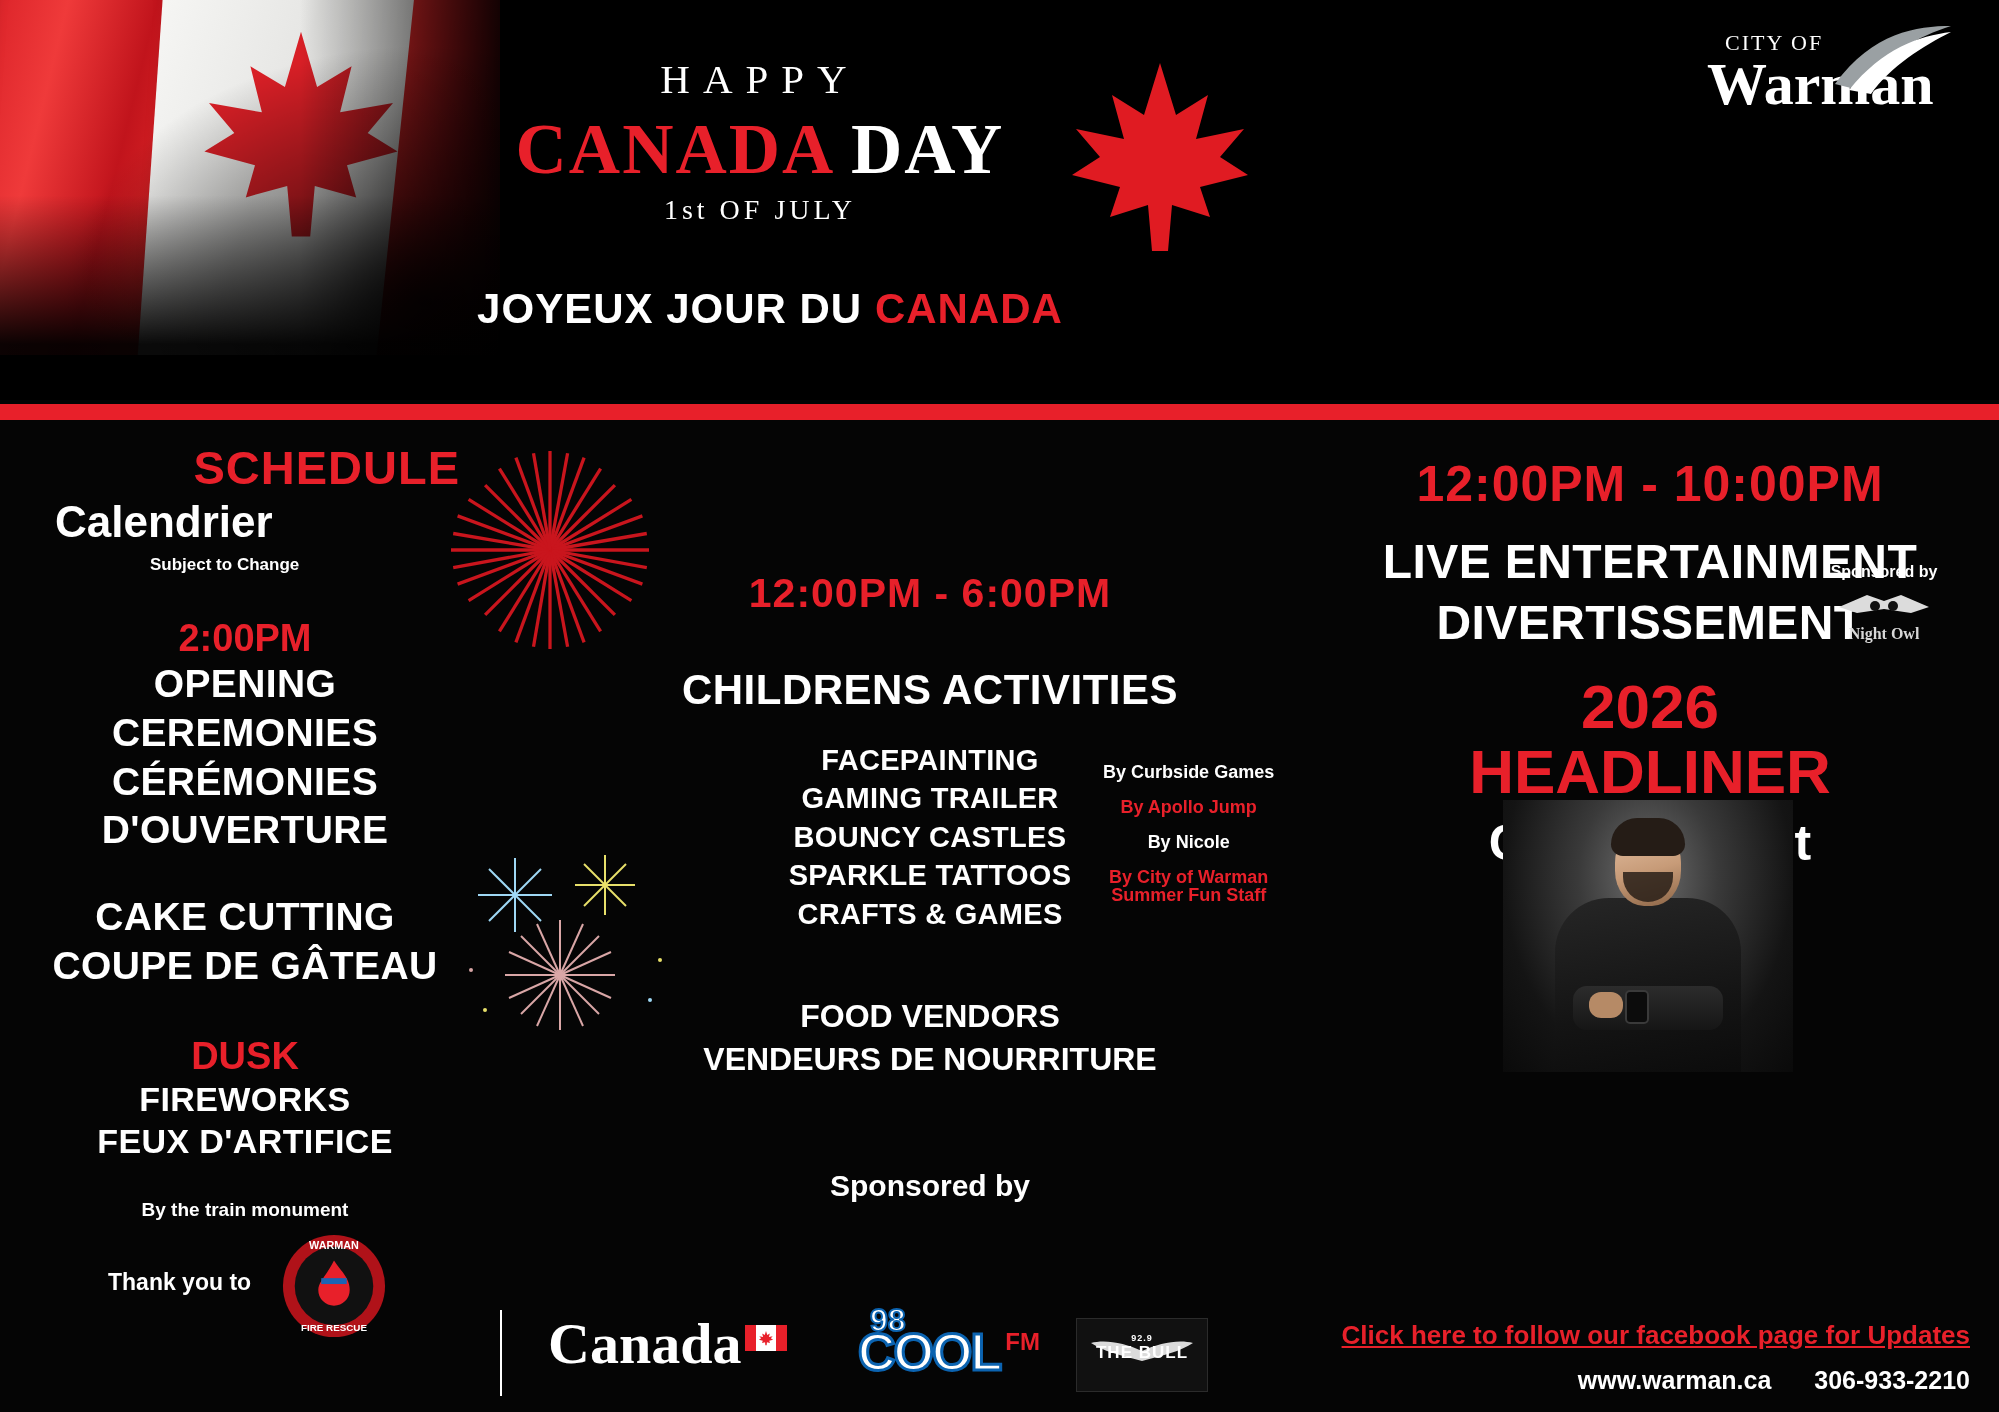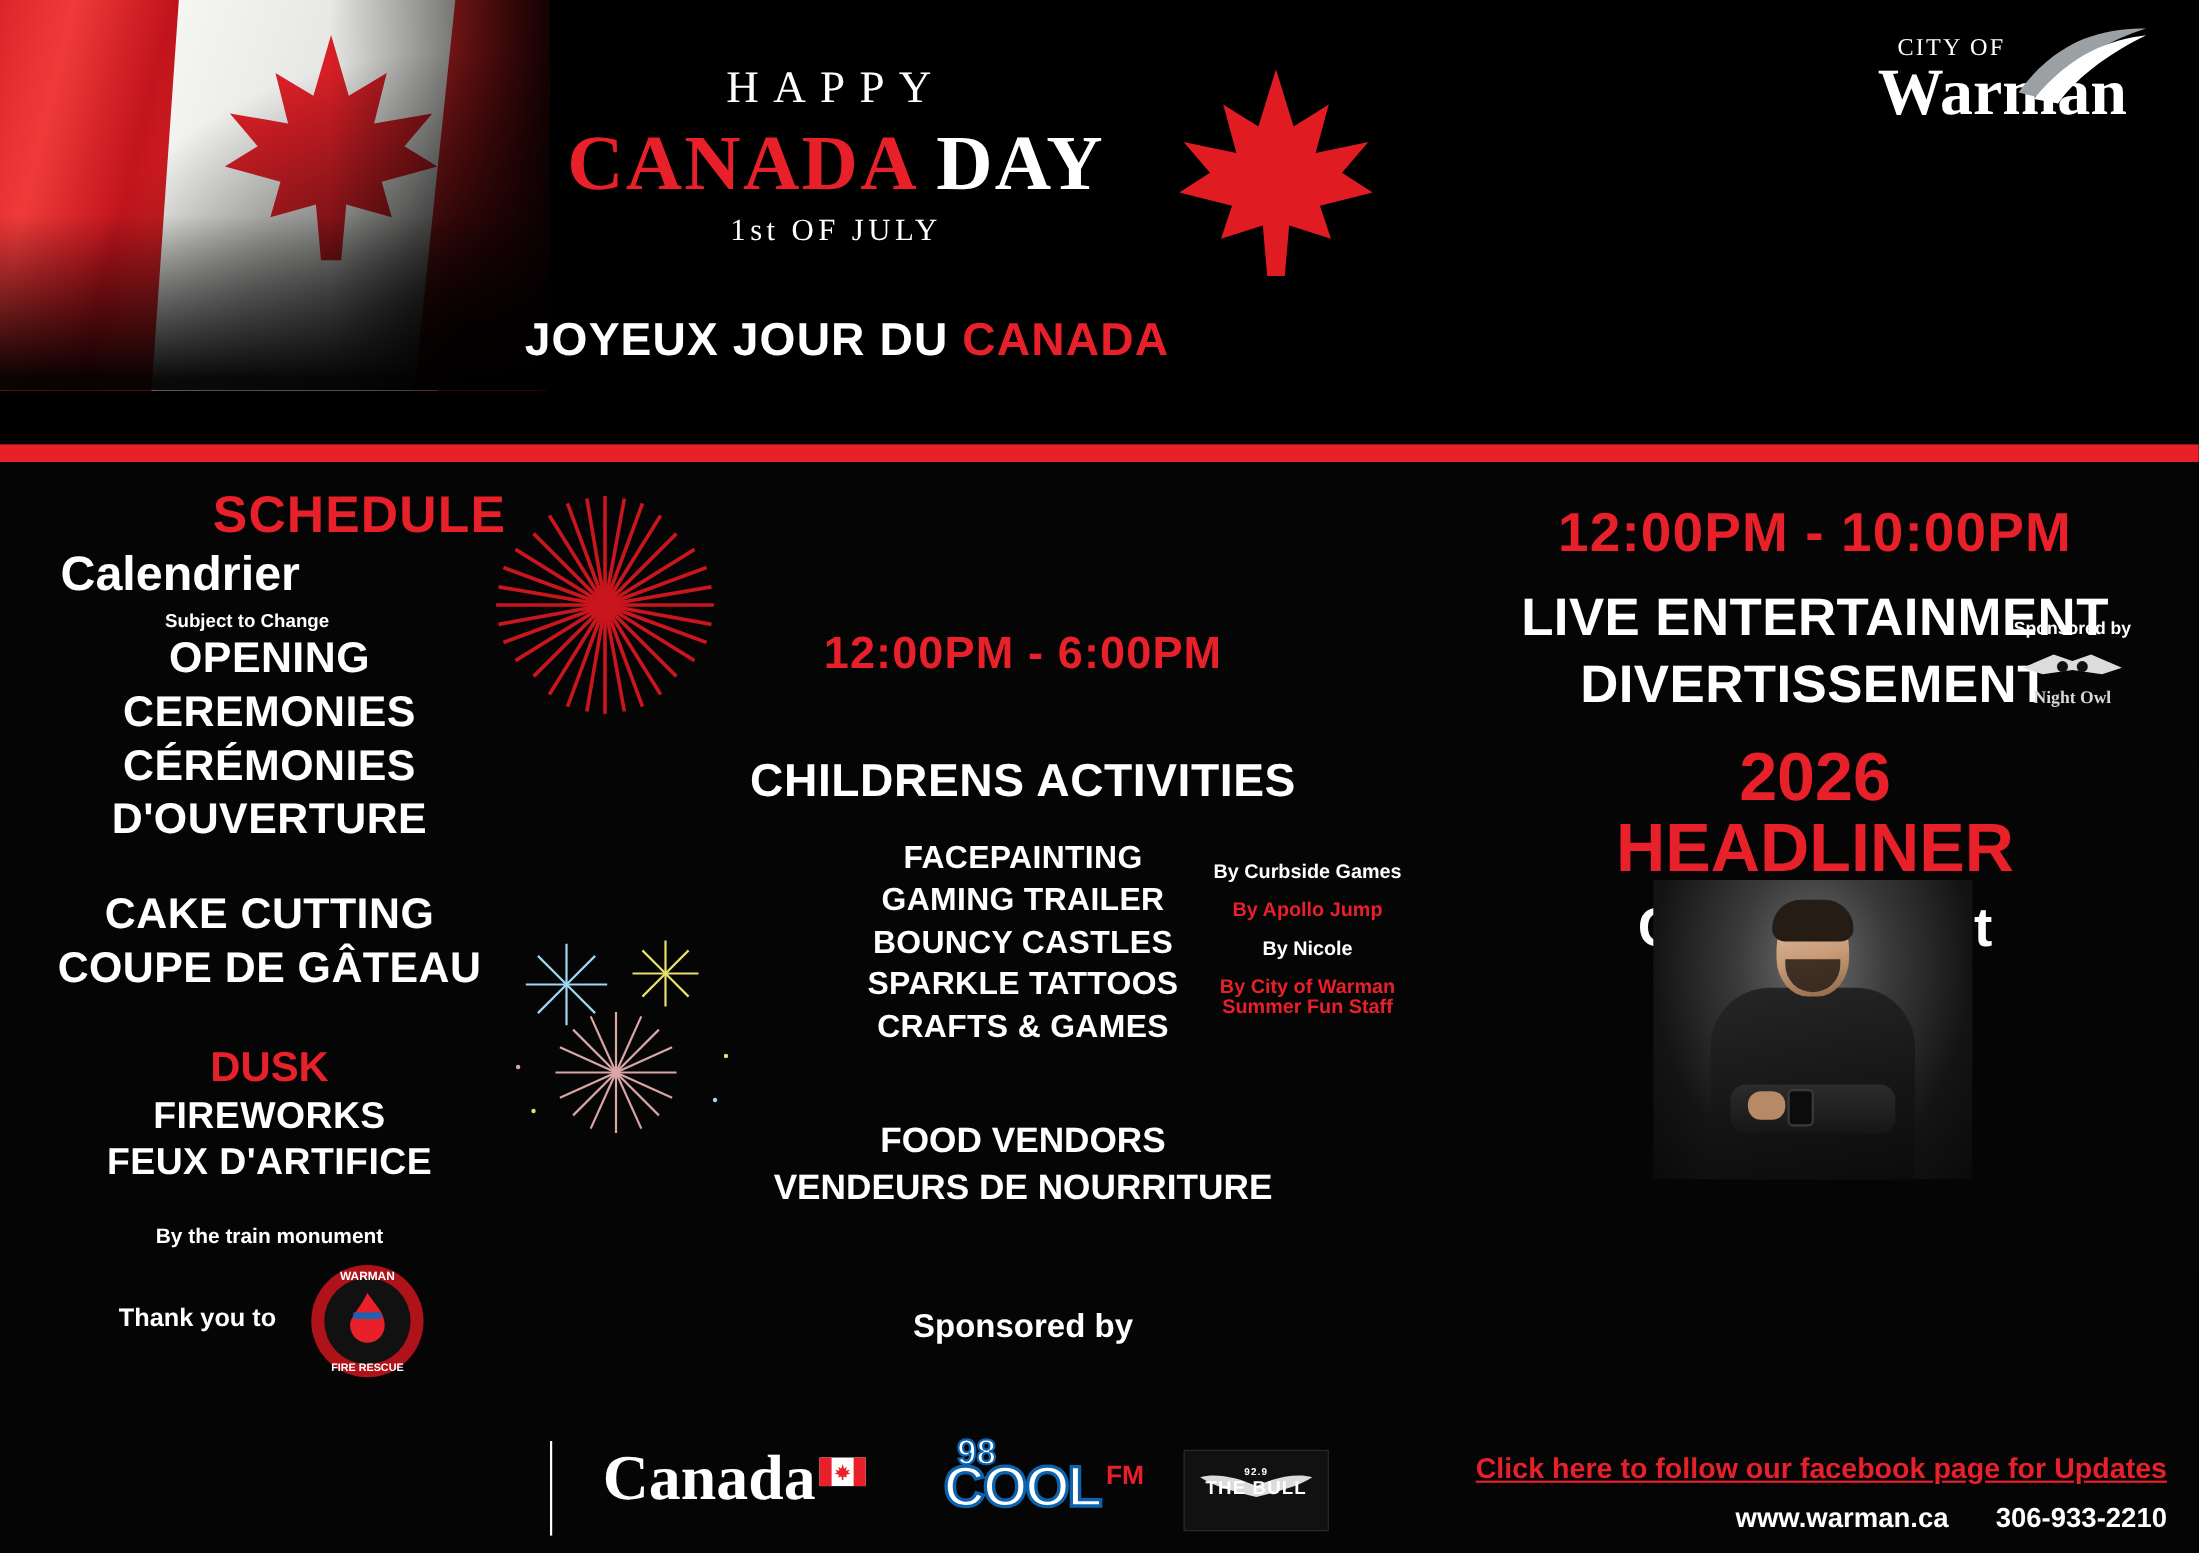--- a/index.html
+++ b/index.html
@@ -250,21 +250,21 @@
   .mid-time {
     font-size: 41px;
     font-weight: 700;
     color: #e8202a;
     letter-spacing: 1px;
     margin-top: 130px;
   }
   .mid-h1 {
     font-size: 42px;
     font-weight: 700;
-    margin-top: 66px;
+    margin-top: 46px;
     letter-spacing: .5px;
     line-height: 1.28;
   }
   .mid-list {
     margin-top: 24px;
     position: relative;
     display: inline-block;
     text-align: center;
   }
   .mid-list .li {
@@ -560,20 +560,21 @@
     </div>
   </div>
 
   <div class="divider"></div>
 
   <div class="col-schedule">
     <div class="sched-title">SCHEDULE</div>
     <div class="sched-sub">Calendrier</div>
     <div class="sched-note">Subject to Change</div>
 
+    <div class="time-red">2:00PM</div>
     <div class="item-line">OPENING CEREMONIES</div>
     <div class="item-line">CÉRÉMONIES D'OUVERTURE</div>
 
     <div class="item-line gap-lg">CAKE CUTTING</div>
     <div class="item-line">COUPE DE GÂTEAU</div>
 
     <div class="dusk">DUSK</div>
     <div class="item-line" style="font-size:34px">FIREWORKS</div>
     <div class="item-line" style="font-size:34px">FEUX D'ARTIFICE</div>
 

